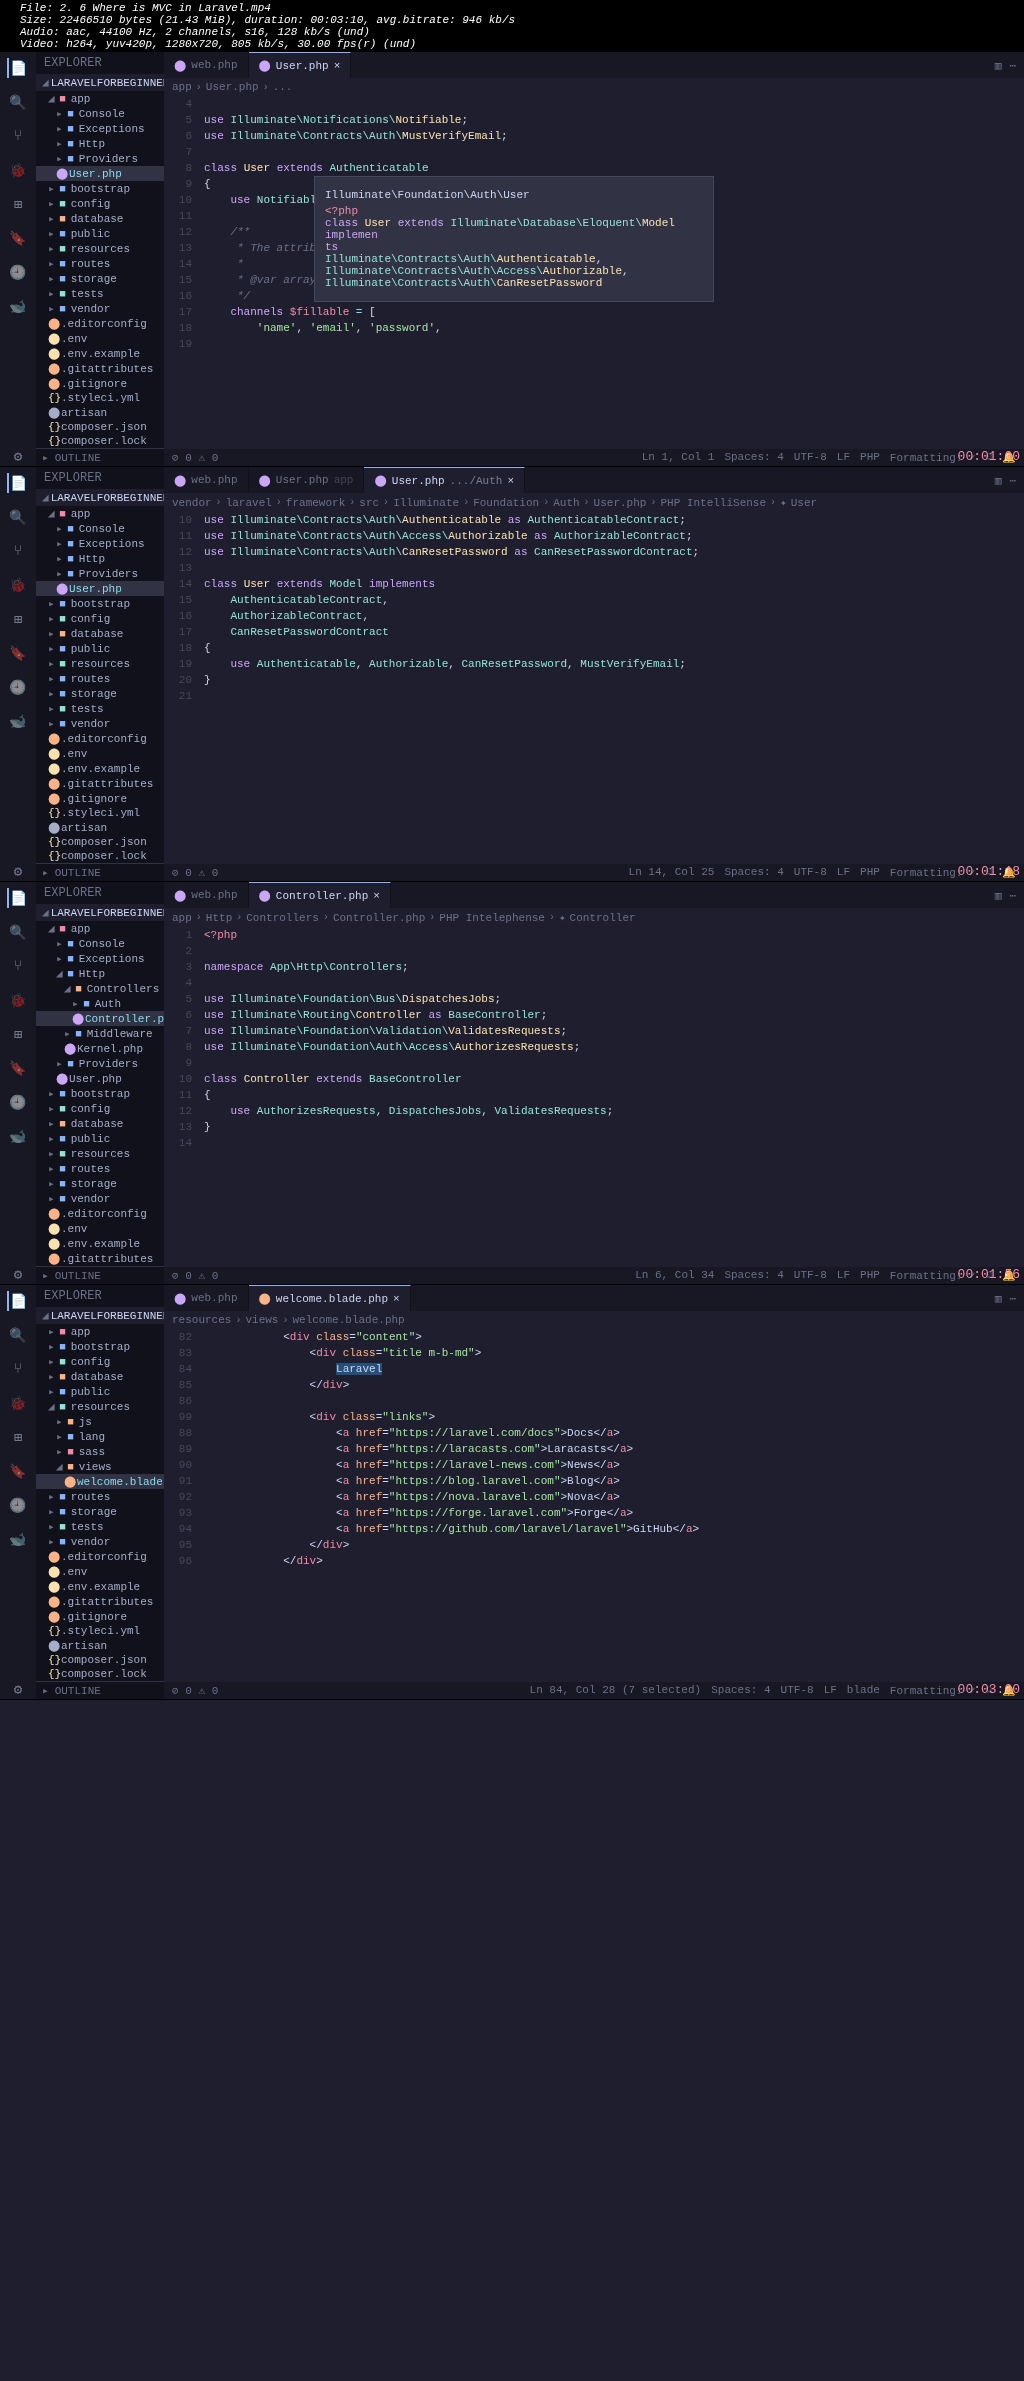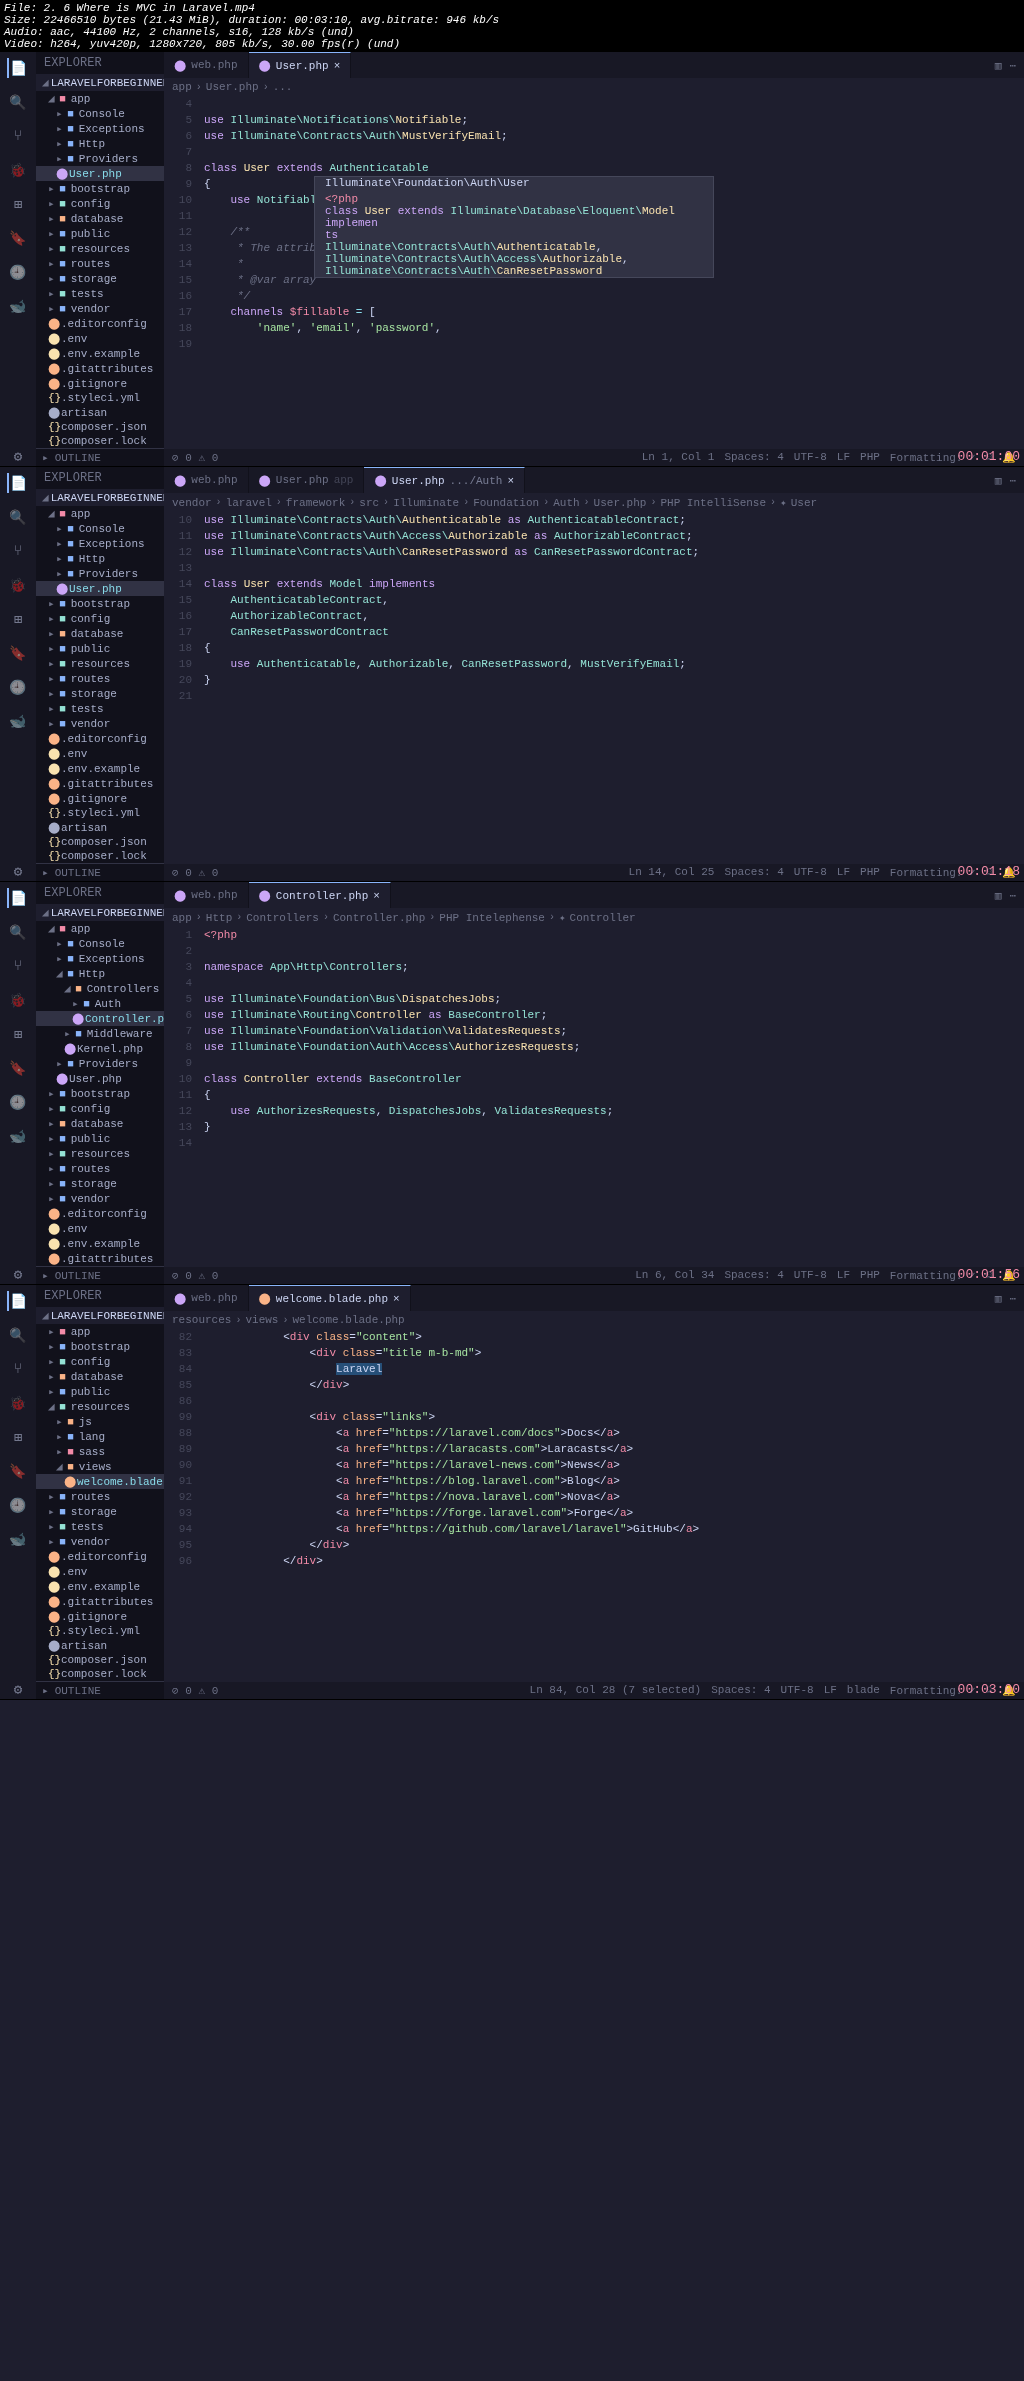--- a/index.html
+++ b/index.html
@@ -1,17 +1,17 @@
 <!DOCTYPE html>
 <html><head>
 <meta charset="utf-8">
 <style>
 *{margin:0;padding:0;box-sizing:border-box;font-family:Consolas,'Courier New',monospace;font-size:11px}
 body{background:#1e1e2e;color:#cdd6f4;width:1024px}
-.header{background:#000;padding:2px 4px;font-style:italic;font-family:Arial}
+.header{background:#000;padding:2px 20px;font-style:italic;font-family:Arial}
 .header div{color:#fff}
 .panel{display:flex;position:relative;border-bottom:1px solid #000}
 .activity-bar{width:36px;background:#181825;display:flex;flex-direction:column;align-items:center;padding-top:6px;gap:14px}
 .activity-bar .icon{width:20px;height:20px;opacity:.5;display:flex;align-items:center;justify-content:center;font-size:14px}
 .activity-bar .icon.active{opacity:1;border-left:2px solid #89b4fa;margin-left:-2px;padding-left:2px}
 .sidebar{width:128px;background:#11111b;display:flex;flex-direction:column}
 .sidebar-title{padding:4px 8px;font-size:12px;color:#6c7086;text-transform:uppercase}
 .project-name{padding:2px 6px;font-size:10px;color:#cdd6f4;background:#1e1e2e;display:flex;align-items:center;gap:2px}
 .tree{flex:1;overflow:hidden;font-size:10px}
 .tree-item{padding:1px 4px;display:flex;align-items:center;gap:3px;white-space:nowrap;color:#a6adc8}
@@ -41,21 +41,21 @@
 .cls{color:#f9e2af}
 .ns{color:#94e2d5}
 .str{color:#a6e3a1}
 .var{color:#f38ba8}
 .com{color:#6c7086;font-style:italic}
 .op{color:#89dceb}
 .tag{color:#f38ba8}
 .attr{color:#fab387}
 .url{color:#a6e3a1;}
 .txt{color:#cdd6f4}
-.tooltip{position:absolute;background:#313244;border:1px solid #45475a;padding:0 10px;font-size:11px;z-index:10;max-width:400px}
+.tooltip{position:absolute;background:#313244;border:1px solid #45475a;padding:12px 10px;font-size:11px;z-index:10;max-width:400px}
 .tooltip-title{color:#cdd6f4;margin-bottom:4px}
 .tooltip .kw2{color:#f38ba8}
 .statusbar{display:flex;background:#181825;padding:2px 8px;font-size:10px;color:#6c7086;align-items:center;gap:4px}
 .statusbar .left{display:flex;gap:6px}
 .statusbar .right{margin-left:auto;display:flex;gap:10px;align-items:flex-start}
 .timestamp{position:absolute;bottom:2px;right:4px;color:#f38ba8;font-size:13px;z-index:5}
 .chev{color:#6c7086}
 .ind1{padding-left:12px}
 .ind2{padding-left:20px}
 .ind3{padding-left:28px}

